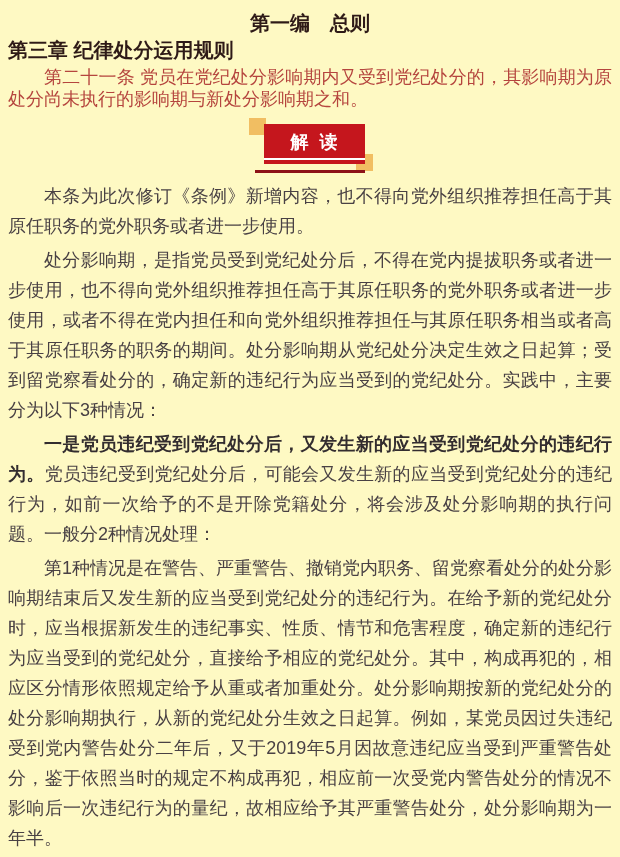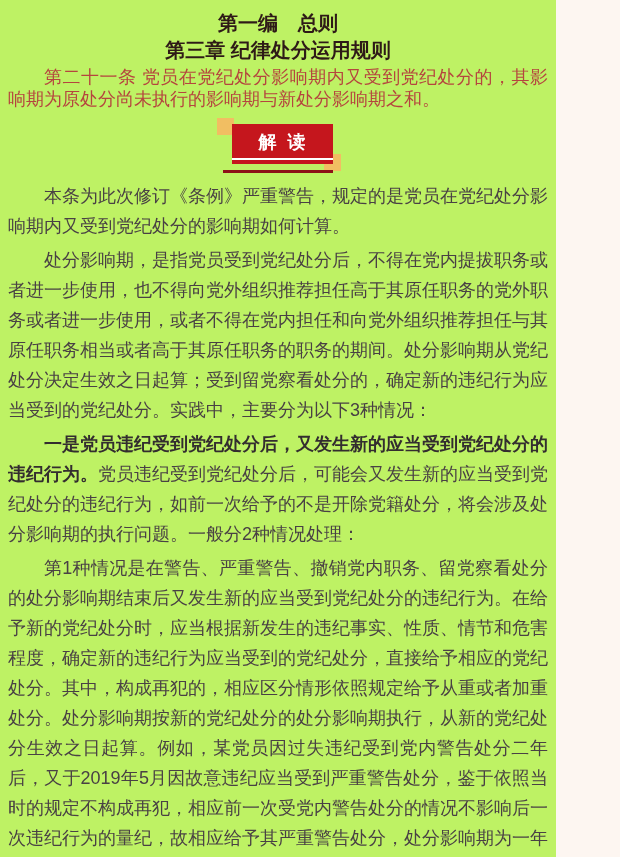--- a/index.html
+++ b/index.html
@@ -6,36 +6,35 @@
     margin: 0;
     padding: 0;
     width: 620px;
     height: 857px;
     overflow: hidden;
     background: #FDF6F1;
     font-family: "Liberation Sans", "DejaVu Sans", sans-serif;
   }
   .page {
     box-sizing: border-box;
-    width: 556px;
+    width: 620px;
     height: 857px;
     padding: 10px 8px 0 8px;
-    background: #bef264;
+    background: #fef9c3;
   }
   .part-title {
     margin: 0;
     text-align: center;
     font-size: 20px;
     line-height: 27px;
     font-weight: bold;
     color: #2E1A17;
   }
   .chapter-title {
     margin: 0;
-    text-align: center;
     font-size: 20px;
     line-height: 26px;
     font-weight: bold;
     color: #2E1A17;
   }
   .article {
     margin: 3px 0 0 0;
     font-size: 18px;
     line-height: 22px;
     color: #B5453E;
@@ -113,21 +112,21 @@
   <p class="article">第二十一条 党员在党纪处分影响期内又受到党纪处分的，其影响期为原处分尚未执行的影响期与新处分影响期之和。</p>
 
   <div class="badge-wrap">
     <span class="corner tl"></span>
     <span class="corner br"></span>
     <div class="badge-box">解 读</div>
     <div class="badge-underline"></div>
   </div>
 
   <div class="body-text">
-    <p>本条为此次修订《条例》严重警告，规定的是党员在党纪处分影响期内又受到党纪处分的影响期如何计算。</p>
+    <p>本条为此次修订《条例》新增内容，也不得向党外组织推荐担任高于其原任职务的党外职务或者进一步使用。</p>
 
     <p>处分影响期，是指党员受到党纪处分后，不得在党内提拔职务或者进一步使用，也不得向党外组织推荐担任高于其原任职务的党外职务或者进一步使用，或者不得在党内担任和向党外组织推荐担任与其原任职务相当或者高于其原任职务的职务的期间。处分影响期从党纪处分决定生效之日起算；受到留党察看处分的，确定新的违纪行为应当受到的党纪处分。实践中，主要分为以下3种情况：</p>
 
     <p><strong class="lead">一是党员违纪受到党纪处分后，又发生新的应当受到党纪处分的违纪行为。</strong><span>党员违纪受到党纪处分后，可能会又发生新的应当受到党纪处分的违纪行为，如前一次给予的不是开除党籍处分，将会涉及处分影响期的执行问题。一般分2种情况处理：</span></p>
 
     <p>第1种情况是在警告、严重警告、撤销党内职务、留党察看处分的处分影响期结束后又发生新的应当受到党纪处分的违纪行为。在给予新的党纪处分时，应当根据新发生的违纪事实、性质、情节和危害程度，确定新的违纪行为应当受到的党纪处分，直接给予相应的党纪处分。其中，构成再犯的，相应区分情形依照规定给予从重或者加重处分。处分影响期按新的党纪处分的处分影响期执行，从新的党纪处分生效之日起算。例如，某党员因过失违纪受到党内警告处分二年后，又于2019年5月因故意违纪应当受到严重警告处分，鉴于依照当时的规定不构成再犯，相应前一次受党内警告处分的情况不影响后一次违纪行为的量纪，故相应给予其严重警告处分，处分影响期为一年半。</p>
   </div>
 
 </div>
 

